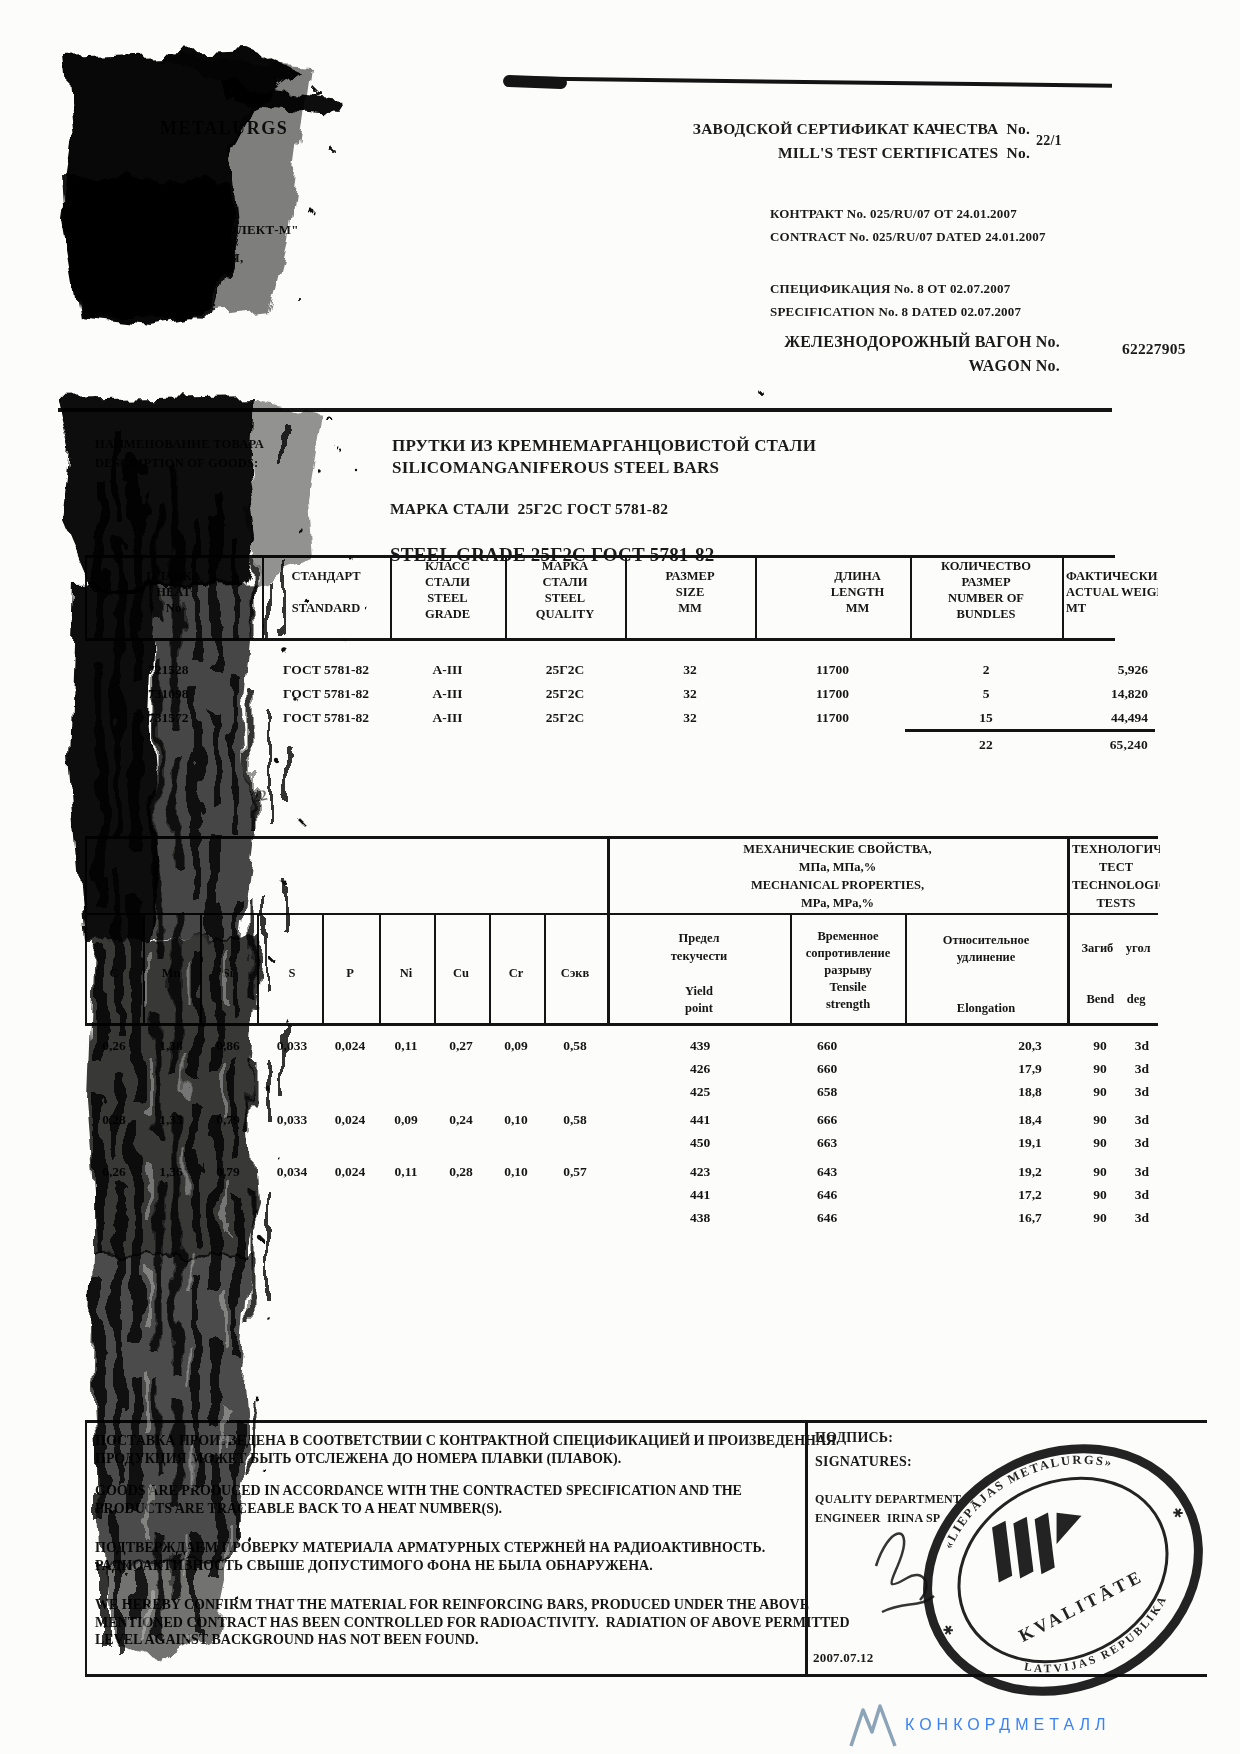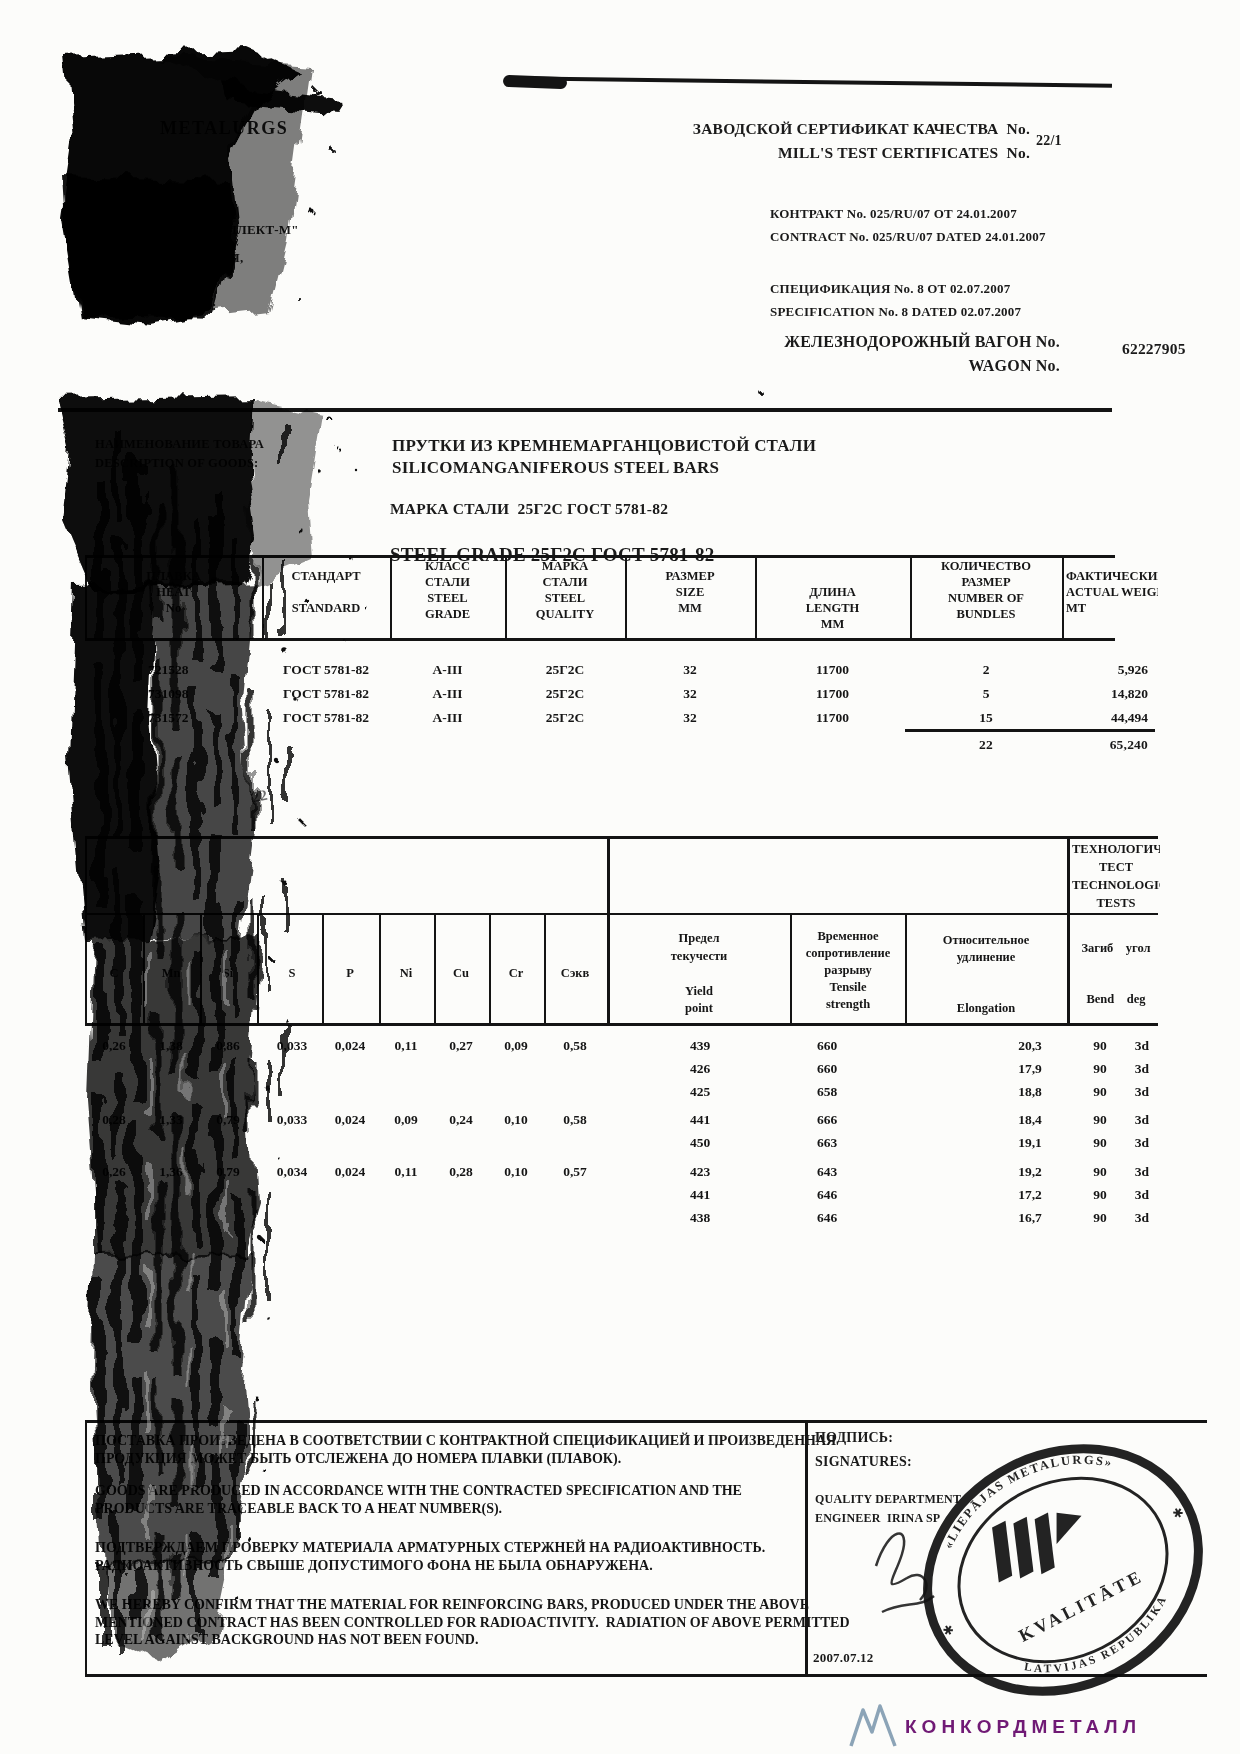--- a/index.html
+++ b/index.html
@@ -89,21 +89,21 @@
 СТАЛИ
 STEEL
 GRADE</div>
   <div class="t1h" style="left:507px;width:116px;">МАРКА
 СТАЛИ
 STEEL
 QUALITY</div>
   <div class="t1h" style="left:627px;width:126px;padding-top:10px;">РАЗМЕР
 SIZE
 ММ</div>
-  <div class="t1h" style="left:757px;width:151px;padding-top:26px;">ДЛИНА
+  <div class="t1h" style="left:782px;width:151px;padding-top:10px;">ДЛИНА
 LENGTH
 ММ</div>
   <div class="t1h" style="left:912px;width:148px;">КОЛИЧЕСТВО
 РАЗМЕР
 NUMBER OF
 BUNDLES</div>
   <div class="t1h" style="left:1066px;width:92px;padding-top:10px;text-align:left;">ФАКТИЧЕСКИЙ
 ACTUAL WEIGH
 МТ</div>
 
@@ -158,20 +158,24 @@
   <div class="vl" style="left:257px;top:915px;width:2px;height:108px;"></div>
   <div class="vl" style="left:322px;top:915px;width:2px;height:108px;"></div>
   <div class="vl" style="left:379px;top:915px;width:2px;height:108px;"></div>
   <div class="vl" style="left:434px;top:915px;width:2px;height:108px;"></div>
   <div class="vl" style="left:489px;top:915px;width:2px;height:108px;"></div>
   <div class="vl" style="left:544px;top:915px;width:2px;height:108px;"></div>
 
   <div class="vl" style="left:790px;top:915px;width:2px;height:108px;"></div>
   <div class="vl" style="left:905px;top:915px;width:2px;height:108px;"></div>
 
+  <div class="t2h" style="left:640px;top:840px;width:395px;font-size:12.5px;line-height:18px;">МЕХАНИЧЕСКИЕ СВОЙСТВА,
+МПа, МПа,%
+MECHANICAL PROPERTIES,
+MPa, MPa,%</div>
   <div class="t2h" style="left:1072px;top:840px;width:88px;font-size:12.5px;line-height:18px;text-align:center;">ТЕХНОЛОГИЧЕС
 ТЕСТ
 TECHNOLOGICA
 TESTS</div>
 
   <div id="chem-letters" class="abs" style="top:966px;left:0;">
       <span class="cl" style="left: 91px; width: 46px;">C</span>
       <span class="cl" style="left: 148px; width: 46px;">Mn</span>
       <span class="cl" style="left: 205px; width: 46px;">Si</span>
       <span class="cl" style="left: 266px; width: 52px;">S</span>
@@ -338,21 +342,21 @@
         <rect x="46" y="20" width="15" height="52"></rect>
         <polygon points="70,24 96,38 66,52"></polygon>
       </g>
     </g>
     <path d="M 876 1566 C 889 1526 911 1524 902 1554 C 895 1577 880 1594 907 1578 C 923 1568 934 1585 920 1600 M 882 1612 C 904 1601 920 1608 934 1596" fill="none" stroke="#121212" stroke-width="2.5" opacity="0.85"></path>
   </svg>
 
   <svg class="abs" style="left:848px;top:1702px;" width="50" height="46" viewBox="0 0 50 46">
     <polyline points="3,44 15,8 24,30 32,4 47,44" fill="none" stroke="#8ca4b7" stroke-width="3.5" stroke-linejoin="round"></polyline>
   </svg>
-  <div class="txt sans" style="left:905px;top:1716px;font-size:19px;letter-spacing:5px;color:#701a75;font-weight:700;">КОНКОРДМЕТАЛЛ</div>
+  <div class="txt sans" style="left:905px;top:1716px;font-size:16px;letter-spacing:5px;color:#3b82f6;font-weight:400;">КОНКОРДМЕТАЛЛ</div>
 
   <svg class="abs" style="left:0;top:0;" width="1240" height="1754" viewBox="0 0 1240 1754">
     <defs>
       <filter id="rough" x="-20%" y="-5%" width="140%" height="110%">
         <feTurbulence type="fractalNoise" baseFrequency="0.035 0.018" numOctaves="4" seed="11" result="n"></feTurbulence>
         <feDisplacementMap in="SourceGraphic" in2="n" scale="26"></feDisplacementMap>
       </filter>
       <filter id="rough2" x="-20%" y="-5%" width="140%" height="110%">
         <feTurbulence type="fractalNoise" baseFrequency="0.09 0.05" numOctaves="3" seed="4" result="n2"></feTurbulence>
         <feDisplacementMap in="SourceGraphic" in2="n2" scale="14"></feDisplacementMap>

